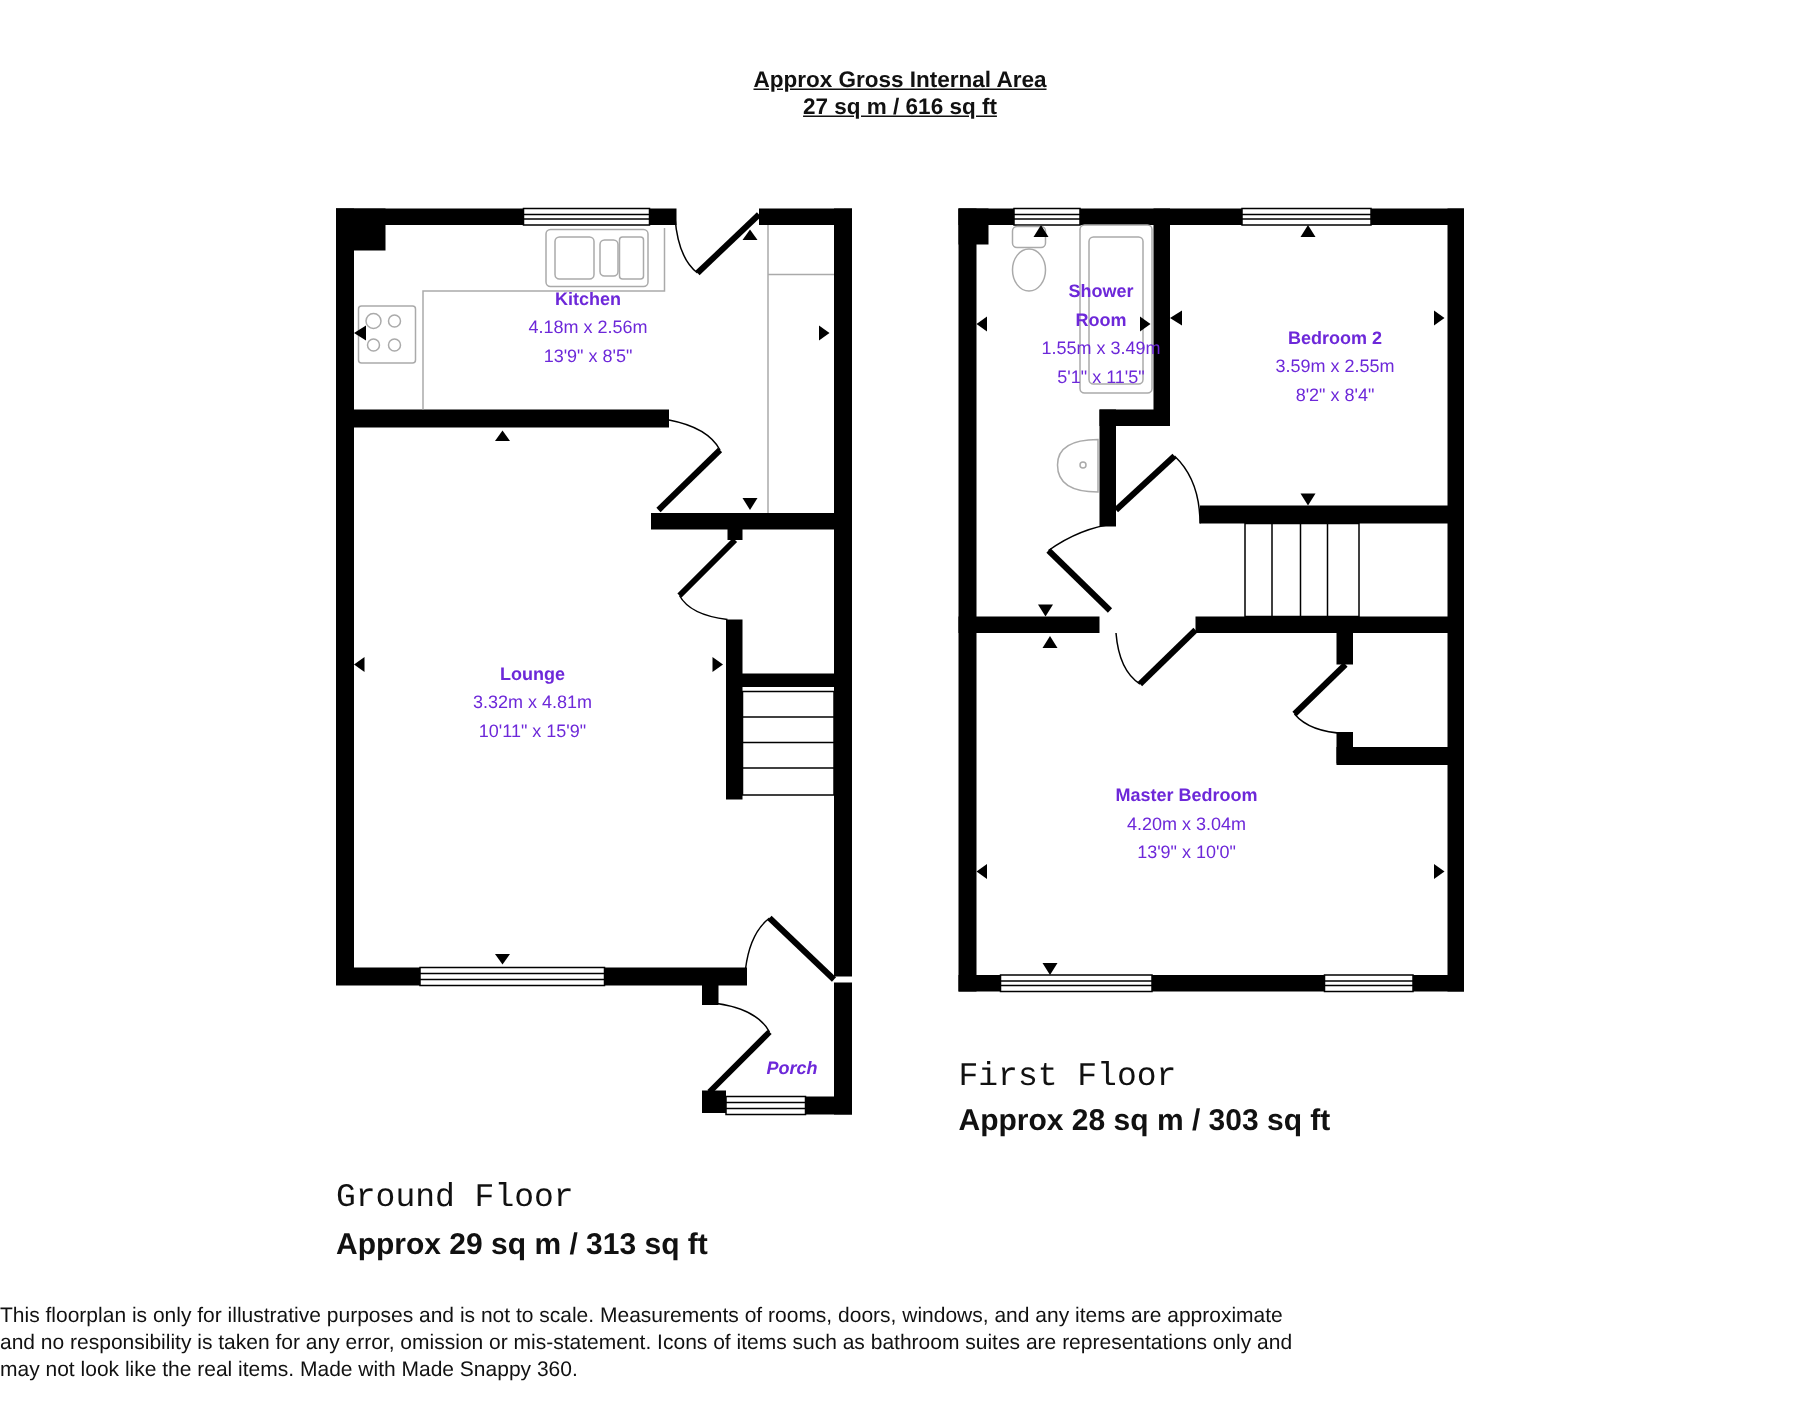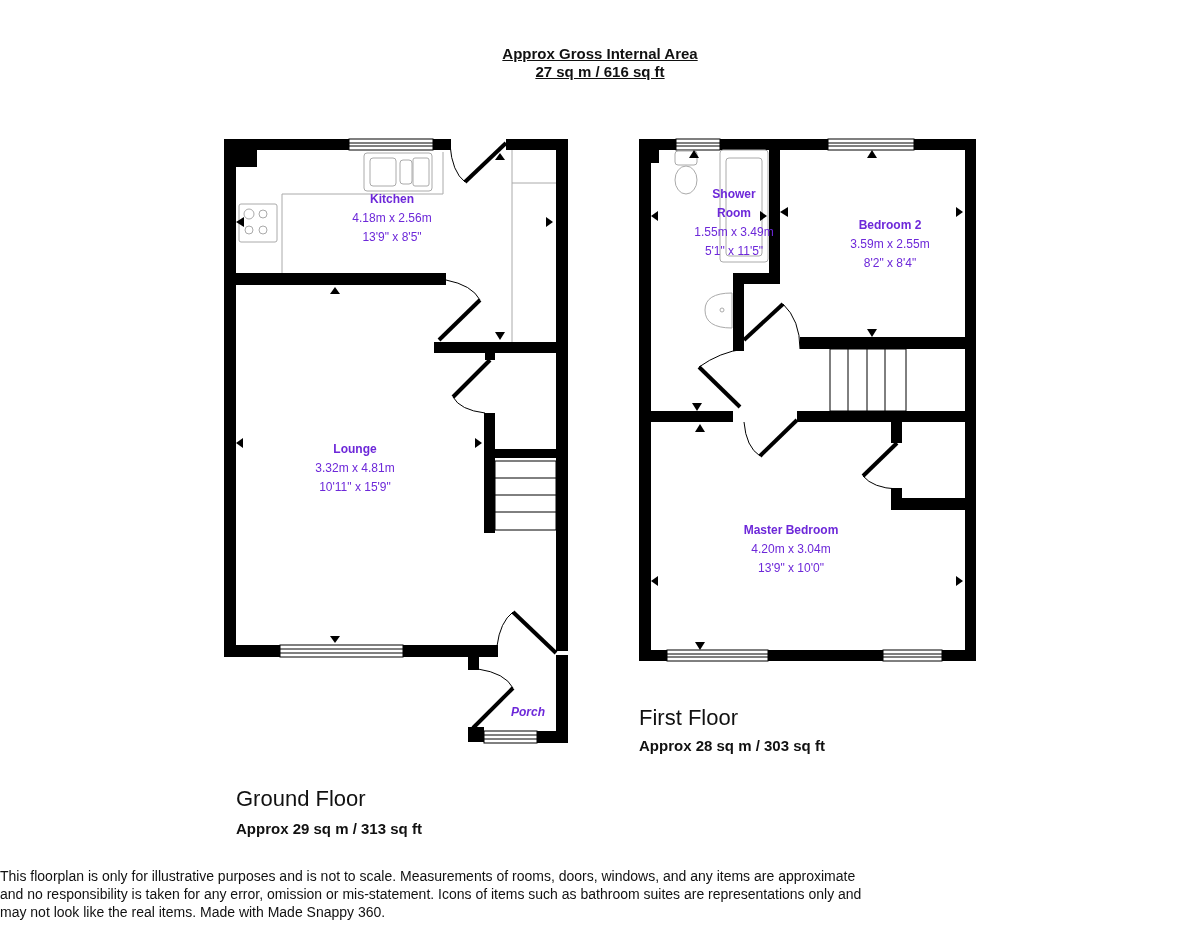--- a/index.html
+++ b/index.html
@@ -2,22 +2,22 @@
 <html><head>
 <meta charset="utf-8">
 <style>
   html,body{margin:0;padding:0;background:#fff;}
   body{width:1200px;height:942px;position:relative;overflow:hidden;font-family:"Liberation Sans",sans-serif;color:#111;}
   .abs{position:absolute;}
   .hdr{left:0;width:1200px;top:45px;text-align:center;font-weight:bold;font-size:15px;line-height:18px;text-decoration:underline;}
   svg.plan{position:absolute;left:0;top:0;}
   .room-label{position:absolute;text-align:center;font-size:12px;line-height:19px;color:#6d28d9;transform:translateX(-50%);white-space:nowrap;}
   .room-label .nm{font-weight:bold;}
-  .floor-title{font-size:22px;}
-  .floor-area{font-weight:bold;font-size:15px;}
+  .floor-title{font-size:22px;font-family:Liberation Mono, monospace;}
+  .floor-area{font-weight:bold;font-size:20px;}
   .disclaimer{left:0;width:1040px;top:867px;font-size:14px;line-height:18px;}
 </style>
 </head>
 <body>
 
 <div class="abs hdr">
   <div>Approx Gross Internal Area</div>
   <div>27 sq m / 616 sq ft</div>
 </div>
 
@@ -215,21 +215,21 @@
 <div class="room-label" style="left:791px;top:521px;">
   <div class="nm">Master Bedroom</div>
   <div>4.20m x 3.04m</div>
   <div>13'9" x 10'0"</div>
 </div>
 
 <div class="abs" style="left:639px;top:705px;">
   <div class="floor-title">First Floor</div>
   <div class="floor-area" style="margin-top:6px;">Approx 28 sq m / 303 sq ft</div>
 </div>
-<div class="abs" style="left:236px;top:786px;">
+<div class="abs" style="left:224px;top:786px;">
   <div class="floor-title">Ground Floor</div>
   <div class="floor-area" style="margin-top:8px;">Approx 29 sq m / 313 sq ft</div>
 </div>
 
 <div class="abs disclaimer">
   <div>This floorplan is only for illustrative purposes and is not to scale. Measurements of rooms, doors, windows, and any items are approximate</div>
   <div>and no responsibility is taken for any error, omission or mis-statement. Icons of items such as bathroom suites are representations only and</div>
   <div>may not look like the real items. Made with Made Snappy 360.</div>
 </div>
 

